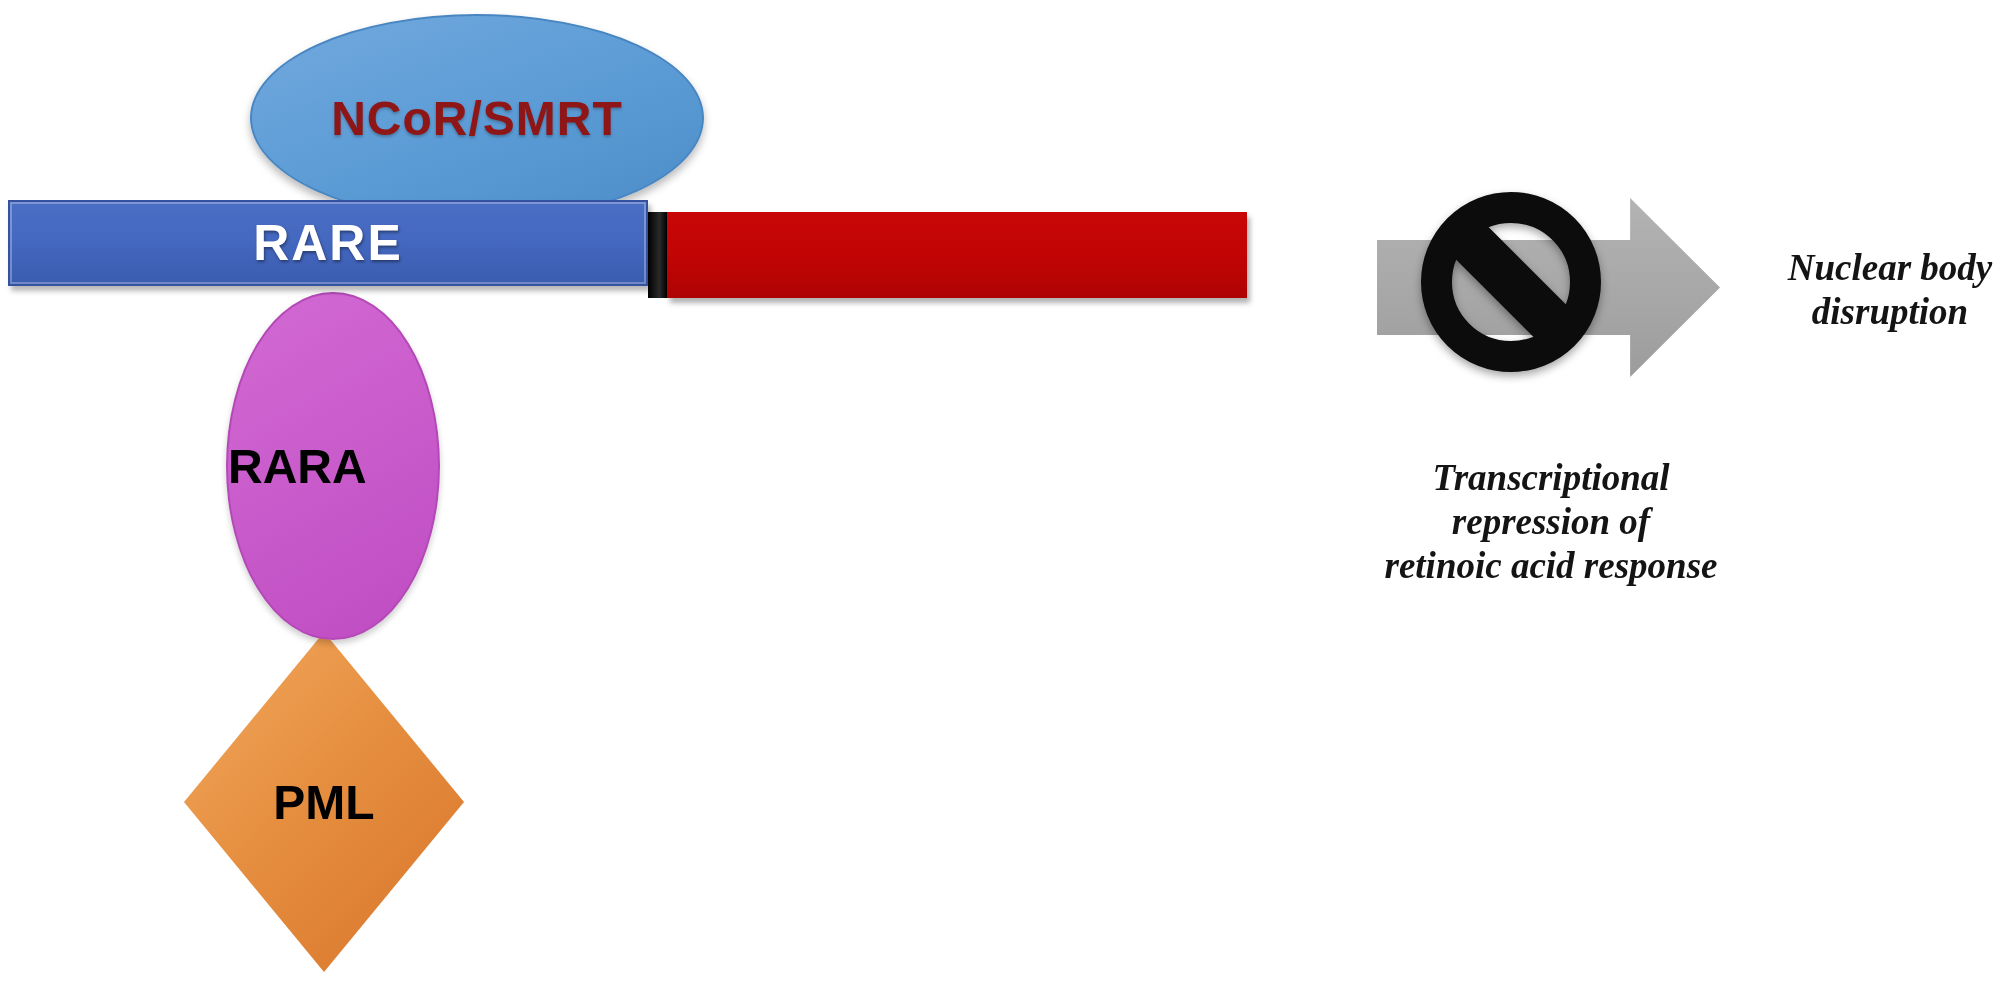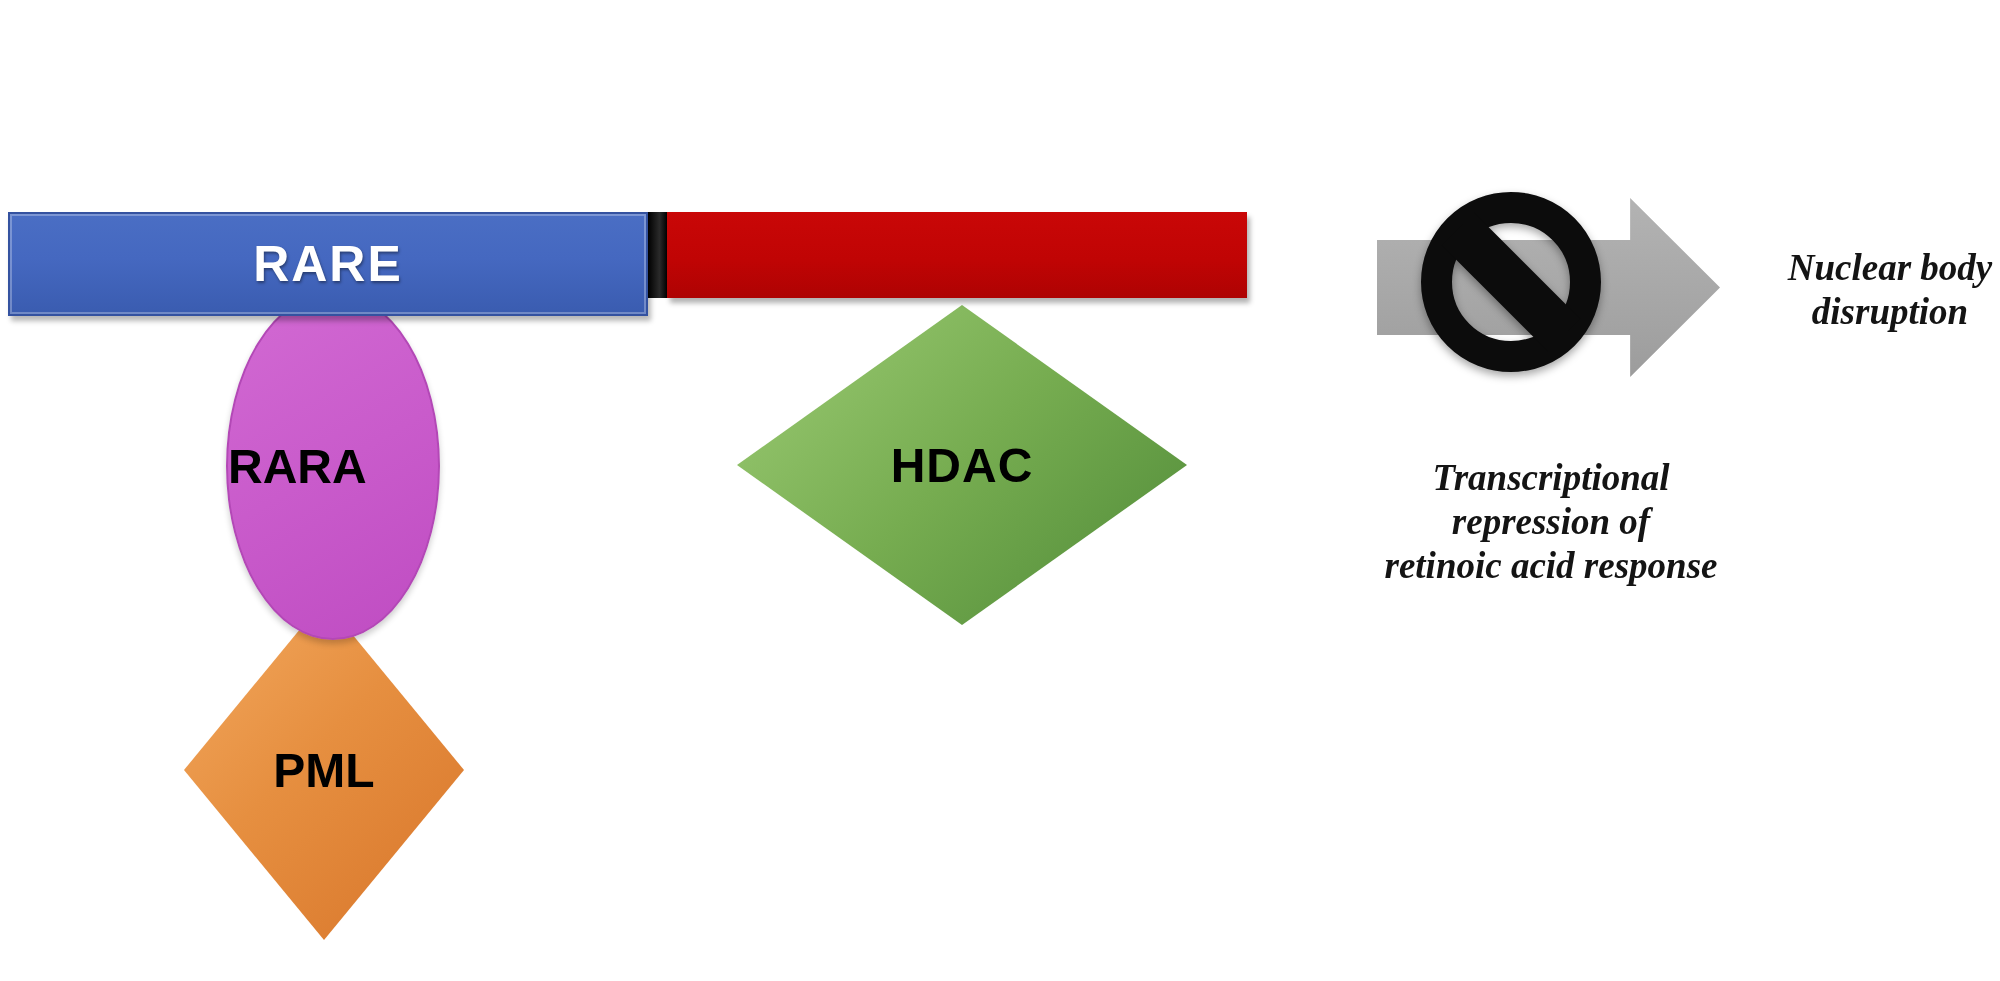--- a/index.html
+++ b/index.html
@@ -22,21 +22,21 @@
     display:flex;align-items:center;justify-content:center;
     z-index:5;
   }
   .ncor .lbl{
     color:#8E1616;font-weight:bold;font-size:48px;letter-spacing:1px;
     text-shadow:0 2px 3px rgba(0,0,0,0.25);
   }
 
   
   .bar-blue{
-    left:8px;top:212px;width:640px;height:104px;
+    left:8px;top:200px;width:640px;height:86px;
     background:linear-gradient(180deg,#4A6EC4 0%, #4568C0 45%, #3A5CB0 100%);
     border:2px solid #3452A0;
     box-shadow:inset 0 0 0 2px rgba(255,255,255,0.28), 3px 5px 5px rgba(0,0,0,0.28);
     box-sizing:border-box;
     display:flex;align-items:center;justify-content:center;
     z-index:10;
   }
   .bar-blue .lbl{
     color:#ffffff;font-weight:bold;font-size:50px;letter-spacing:2px;
     text-shadow:1px 2px 3px rgba(0,0,0,0.4);
@@ -64,21 +64,21 @@
     z-index:8;
   }
   .rara .lbl{color:#000000;font-weight:bold;font-size:48px;}
 
   
   .diamond{
     clip-path:polygon(50% 0%, 100% 50%, 50% 100%, 0% 50%);
     display:flex;align-items:center;justify-content:center;
   }
   .pml{
-    left:184px;top:600px;width:280px;height:340px;
+    left:184px;top:632px;width:280px;height:340px;
     background:linear-gradient(135deg,#F3A95F 0%, #E68F40 45%, #D8752A 100%);
     filter:drop-shadow(2px 3px 3px rgba(0,0,0,0.25));
     z-index:6;
   }
   .pml .lbl{color:#000000;font-weight:bold;font-size:48px;}
   .hdac{
     left:737px;top:305px;width:450px;height:320px;
     background:linear-gradient(135deg,#9DCC75 0%, #76AC50 50%, #4F8A38 100%);
     filter:drop-shadow(2px 3px 3px rgba(0,0,0,0.25));
     z-index:5;
@@ -120,38 +120,38 @@
     z-index:4;
   }
   .nuclear-text{left:1730px;top:246px;width:320px;}
   .repression-text{left:1351px;top:456px;width:400px;}
 </style>
 </head>
 <body>
 
 <div id="canvas">
 
+  <div class="abs ncor">
+    <span class="lbl">NCoR/SMRT</span>
+  </div>
 
   <div class="abs bar-blue">
     <span class="lbl">RARE</span>
   </div>
   <div class="abs bar-sep"></div>
   <div class="abs bar-red"></div>
 
   <div class="abs rara">
     <span class="lbl">RARA</span>
   </div>
 
   <div class="abs diamond pml">
     <span class="lbl">PML</span>
   </div>
 
-  <div class="abs diamond hdac">
-    <span class="lbl">HDAC</span>
-  </div>
 
   <div class="abs arrow"></div>
   <div class="abs no-sign"></div>
 
   <div class="abs annotation nuclear-text">
     <div>Nuclear body</div>
     <div>disruption</div>
   </div>
 
   <div class="abs annotation repression-text">

